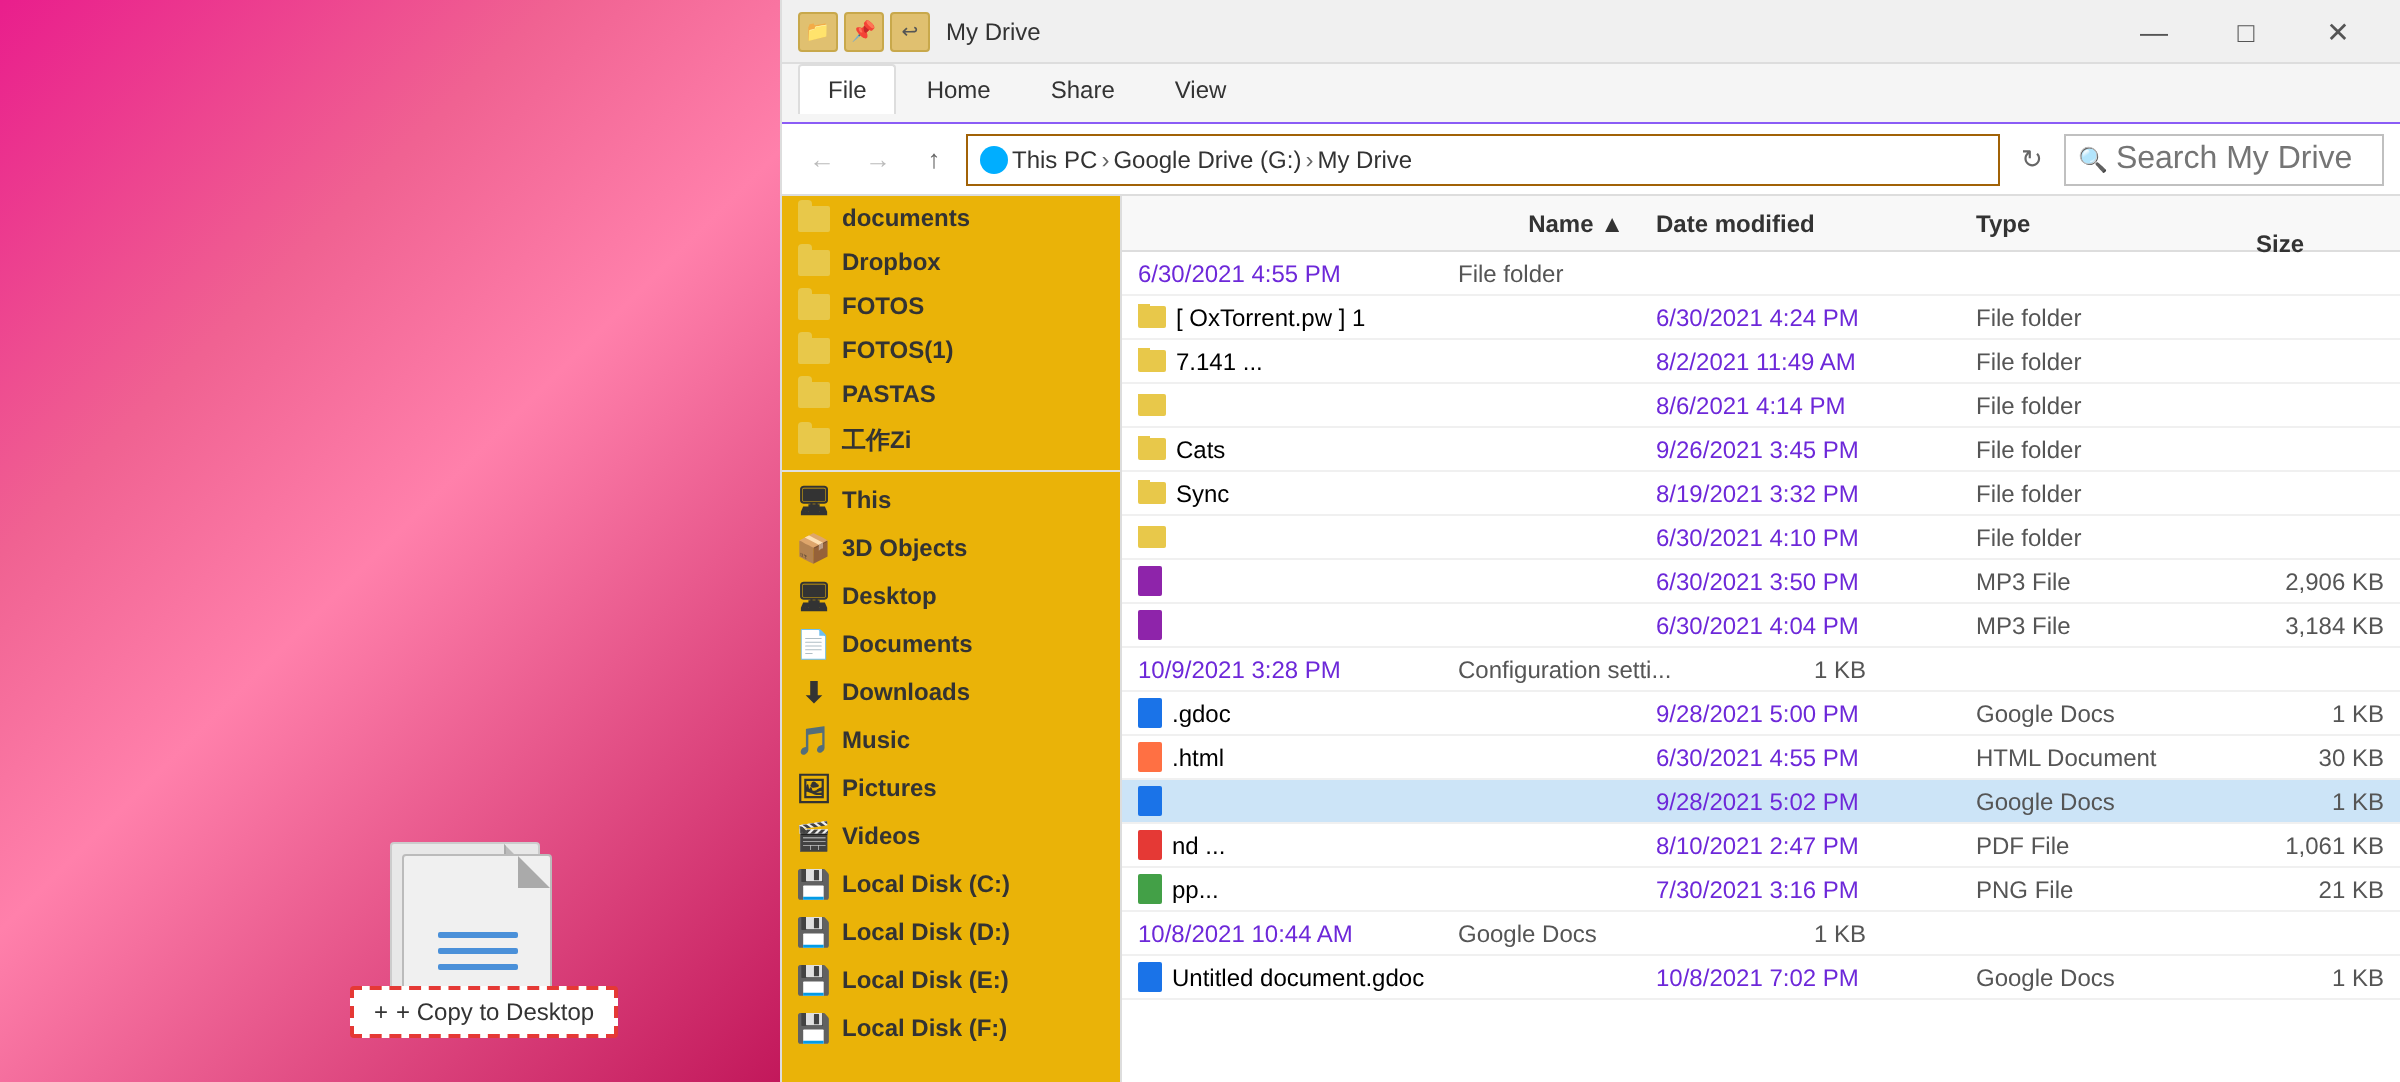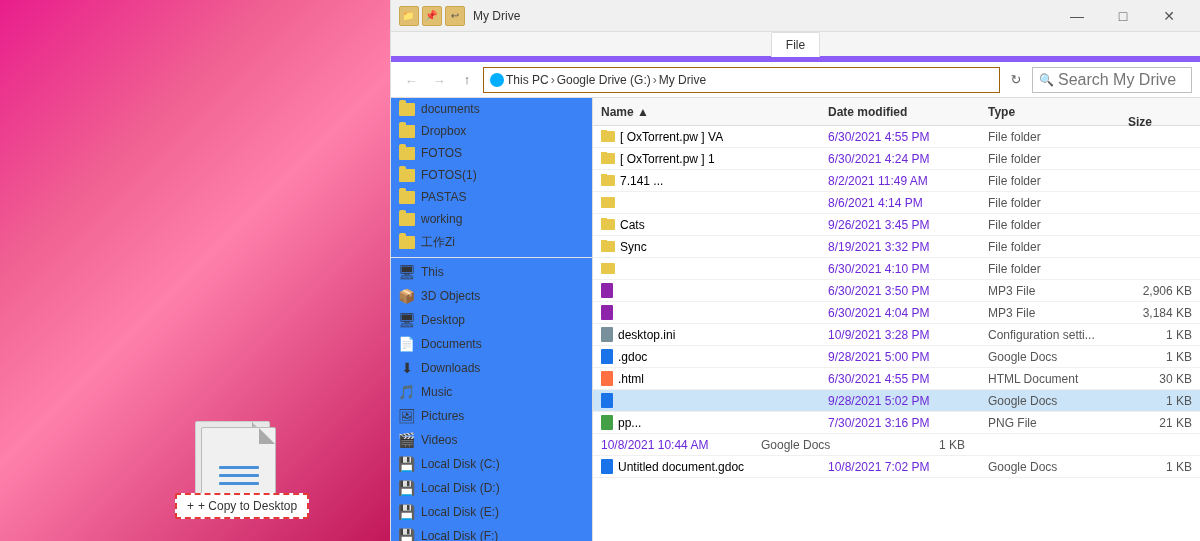--- a/index.html
+++ b/index.html
@@ -141,25 +141,24 @@
       font-size: 14px; color: #555;
       cursor: pointer;
       border: none; background: transparent;
     }
 
     
     .ribbon-tabs {
       height: 30px;
       background: #f5f5f5;
       display: flex;
-      align-items: center;
+      align-items: flex-start;
       padding: 0 8px;
-      border-bottom: 6px solid #8b5cf6;
+      border-bottom: 1px solid #8b5cf6;
       gap: 0;
-      flex-direction: column;
     }
     .ribbon-tab {
       padding: 5px 14px;
       font-size: 12px;
       color: #333;
       cursor: pointer;
       border: 1px solid transparent;
       border-bottom: none;
       border-radius: 2px 2px 0 0;
     }
@@ -218,26 +217,27 @@
 
     
     .main-content {
       display: flex;
       flex: 1;
       overflow: hidden;
     }
 
     
     .sidebar {
-      width: 202px;
-      background: #3b82f6;
+      width: 170px;
+      background: #eab308;
       border-right: 1px solid #ddd;
       overflow-y: auto;
       flex-shrink: 0;
       position: relative;
+      font-weight: bold;
     }
     .sidebar-item {
       display: flex;
       align-items: center;
       gap: 6px;
       padding: 4px 8px;
       font-size: 12px;
       color: #333;
       cursor: pointer;
       white-space: nowrap;
@@ -275,21 +275,21 @@
       align-items: center;
       height: 28px;
       border-bottom: 1px solid #ddd;
       background: #f8f8f8;
       font-size: 12px;
       font-weight: 600;
       color: #333;
       position: sticky;
       top: 0;
     }
-    .file-list-header .col-name { flex: 1; padding: 0 8px; cursor: pointer; }
+    .file-list-header .col-name { flex: 1; padding: 0 8px; cursor: pointer; text-align: right; }
     .file-list-header .col-date { width: 160px; padding: 0 8px; cursor: pointer; }
     .file-list-header .col-type { width: 140px; padding: 0 8px; cursor: pointer; }
     .file-list-header .col-size { width: 80px; padding: 0 8px; cursor: pointer; text-align: left; margin-top: 20px; }
 
     .file-row {
       display: flex;
       align-items: center;
       height: 22px;
       border-bottom: 1px solid #f0f0f0;
       cursor: pointer;
@@ -436,24 +436,20 @@
         <div class="folder-icon"></div>
         <span>FOTOS</span>
       </div>
       <div class="sidebar-item">
         <div class="folder-icon"></div>
         <span>FOTOS(1)</span>
       </div>
       <div class="sidebar-item">
         <div class="folder-icon"></div>
         <span>PASTAS</span>
-      </div>
-      <div class="sidebar-item">
-        <div class="folder-icon"></div>
-        <span>working</span>
       </div>
       <div class="sidebar-item">
         <div class="folder-icon"></div>
         <span>工作Zi</span>
       </div>
       <div class="divider"></div>
       <div class="sidebar-item">
         <div class="special-icon">🖥</div>
         <span>This</span>
       </div>
@@ -514,24 +510,20 @@
         <div class="col-type">
           <span>Type</span>
         </div>
         <div class="col-size">
           <span>Size</span>
         </div>
       </div>
 
       <div id="file-rows">
           <div class="file-row">
-    <div class="col-name">
-      <div class="file-folder-icon"></div>
-      <span class="col-name-text">[ OxTorrent.pw ] VA</span>
-    </div>
     <div class="col-date">6/30/2021 4:55 PM</div>
     <div class="col-type">File folder</div>
     <div class="col-size"></div>
   </div>
           <div class="file-row">
     <div class="col-name">
       <div class="file-folder-icon"></div>
       <span class="col-name-text">[ OxTorrent.pw ] 1</span>
     </div>
     <div class="col-date">6/30/2021 4:24 PM</div>
@@ -595,24 +587,20 @@
           <div class="file-row">
     <div class="col-name">
       <div class="mp3-icon"></div>
       <span class="col-name-text"></span>
     </div>
     <div class="col-date">6/30/2021 4:04 PM</div>
     <div class="col-type">MP3 File</div>
     <div class="col-size">3,184 KB</div>
   </div>
           <div class="file-row">
-    <div class="col-name">
-      <div class="ini-icon"></div>
-      <span class="col-name-text">desktop.ini</span>
-    </div>
     <div class="col-date">10/9/2021 3:28 PM</div>
     <div class="col-type">Configuration setti...</div>
     <div class="col-size">1 KB</div>
   </div>
           <div class="file-row">
     <div class="col-name">
       <div class="gdoc-icon-sm"></div>
       <span class="col-name-text">.gdoc</span>
     </div>
     <div class="col-date">9/28/2021 5:00 PM</div>
@@ -631,20 +619,29 @@
           <div class="file-row selected">
     <div class="col-name">
       <div class="gdoc-icon-sm"></div>
     </div>
     <div class="col-date">9/28/2021 5:02 PM</div>
     <div class="col-type">Google Docs</div>
     <div class="col-size">1 KB</div>
   </div>
           <div class="file-row">
     <div class="col-name">
+      <div class="pdf-icon"></div>
+      <span class="col-name-text">nd ...</span>
+    </div>
+    <div class="col-date">8/10/2021 2:47 PM</div>
+    <div class="col-type">PDF File</div>
+    <div class="col-size">1,061 KB</div>
+  </div>
+          <div class="file-row">
+    <div class="col-name">
       <div class="png-icon"></div>
       <span class="col-name-text">pp...</span>
     </div>
     <div class="col-date">7/30/2021 3:16 PM</div>
     <div class="col-type">PNG File</div>
     <div class="col-size">21 KB</div>
   </div>
           <div class="file-row">
     <div class="col-date">10/8/2021 10:44 AM</div>
     <div class="col-type">Google Docs</div>

